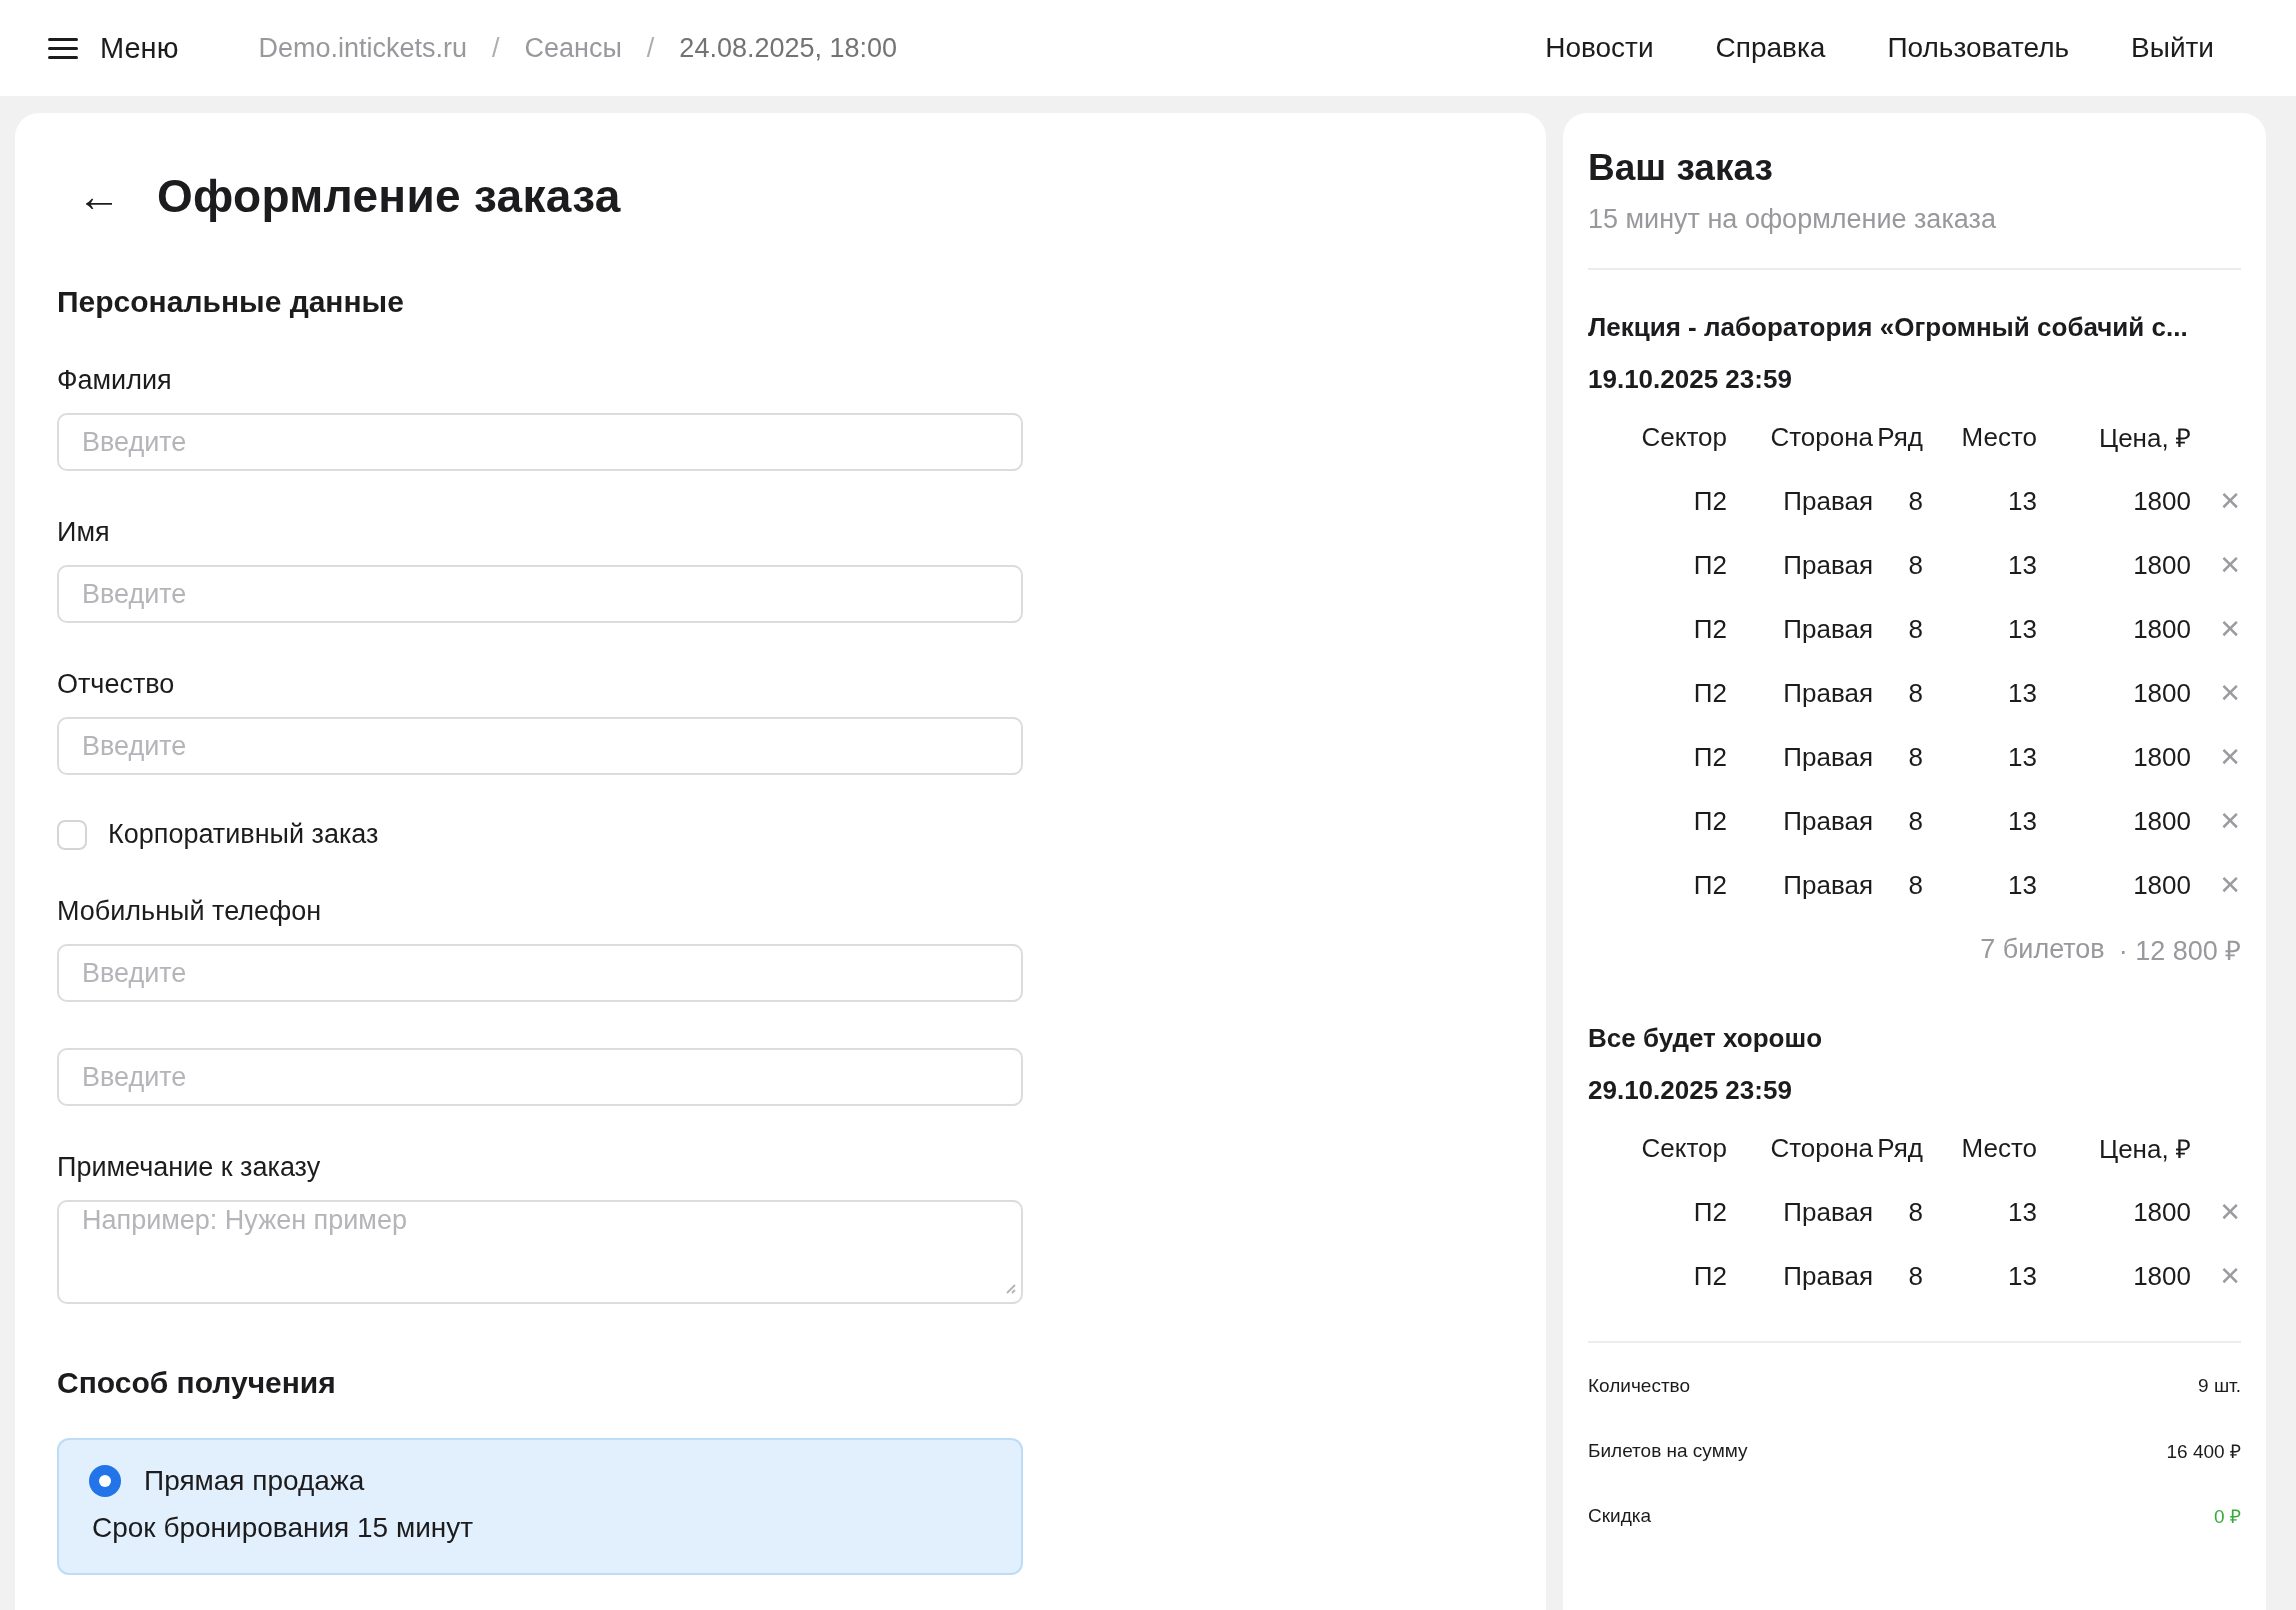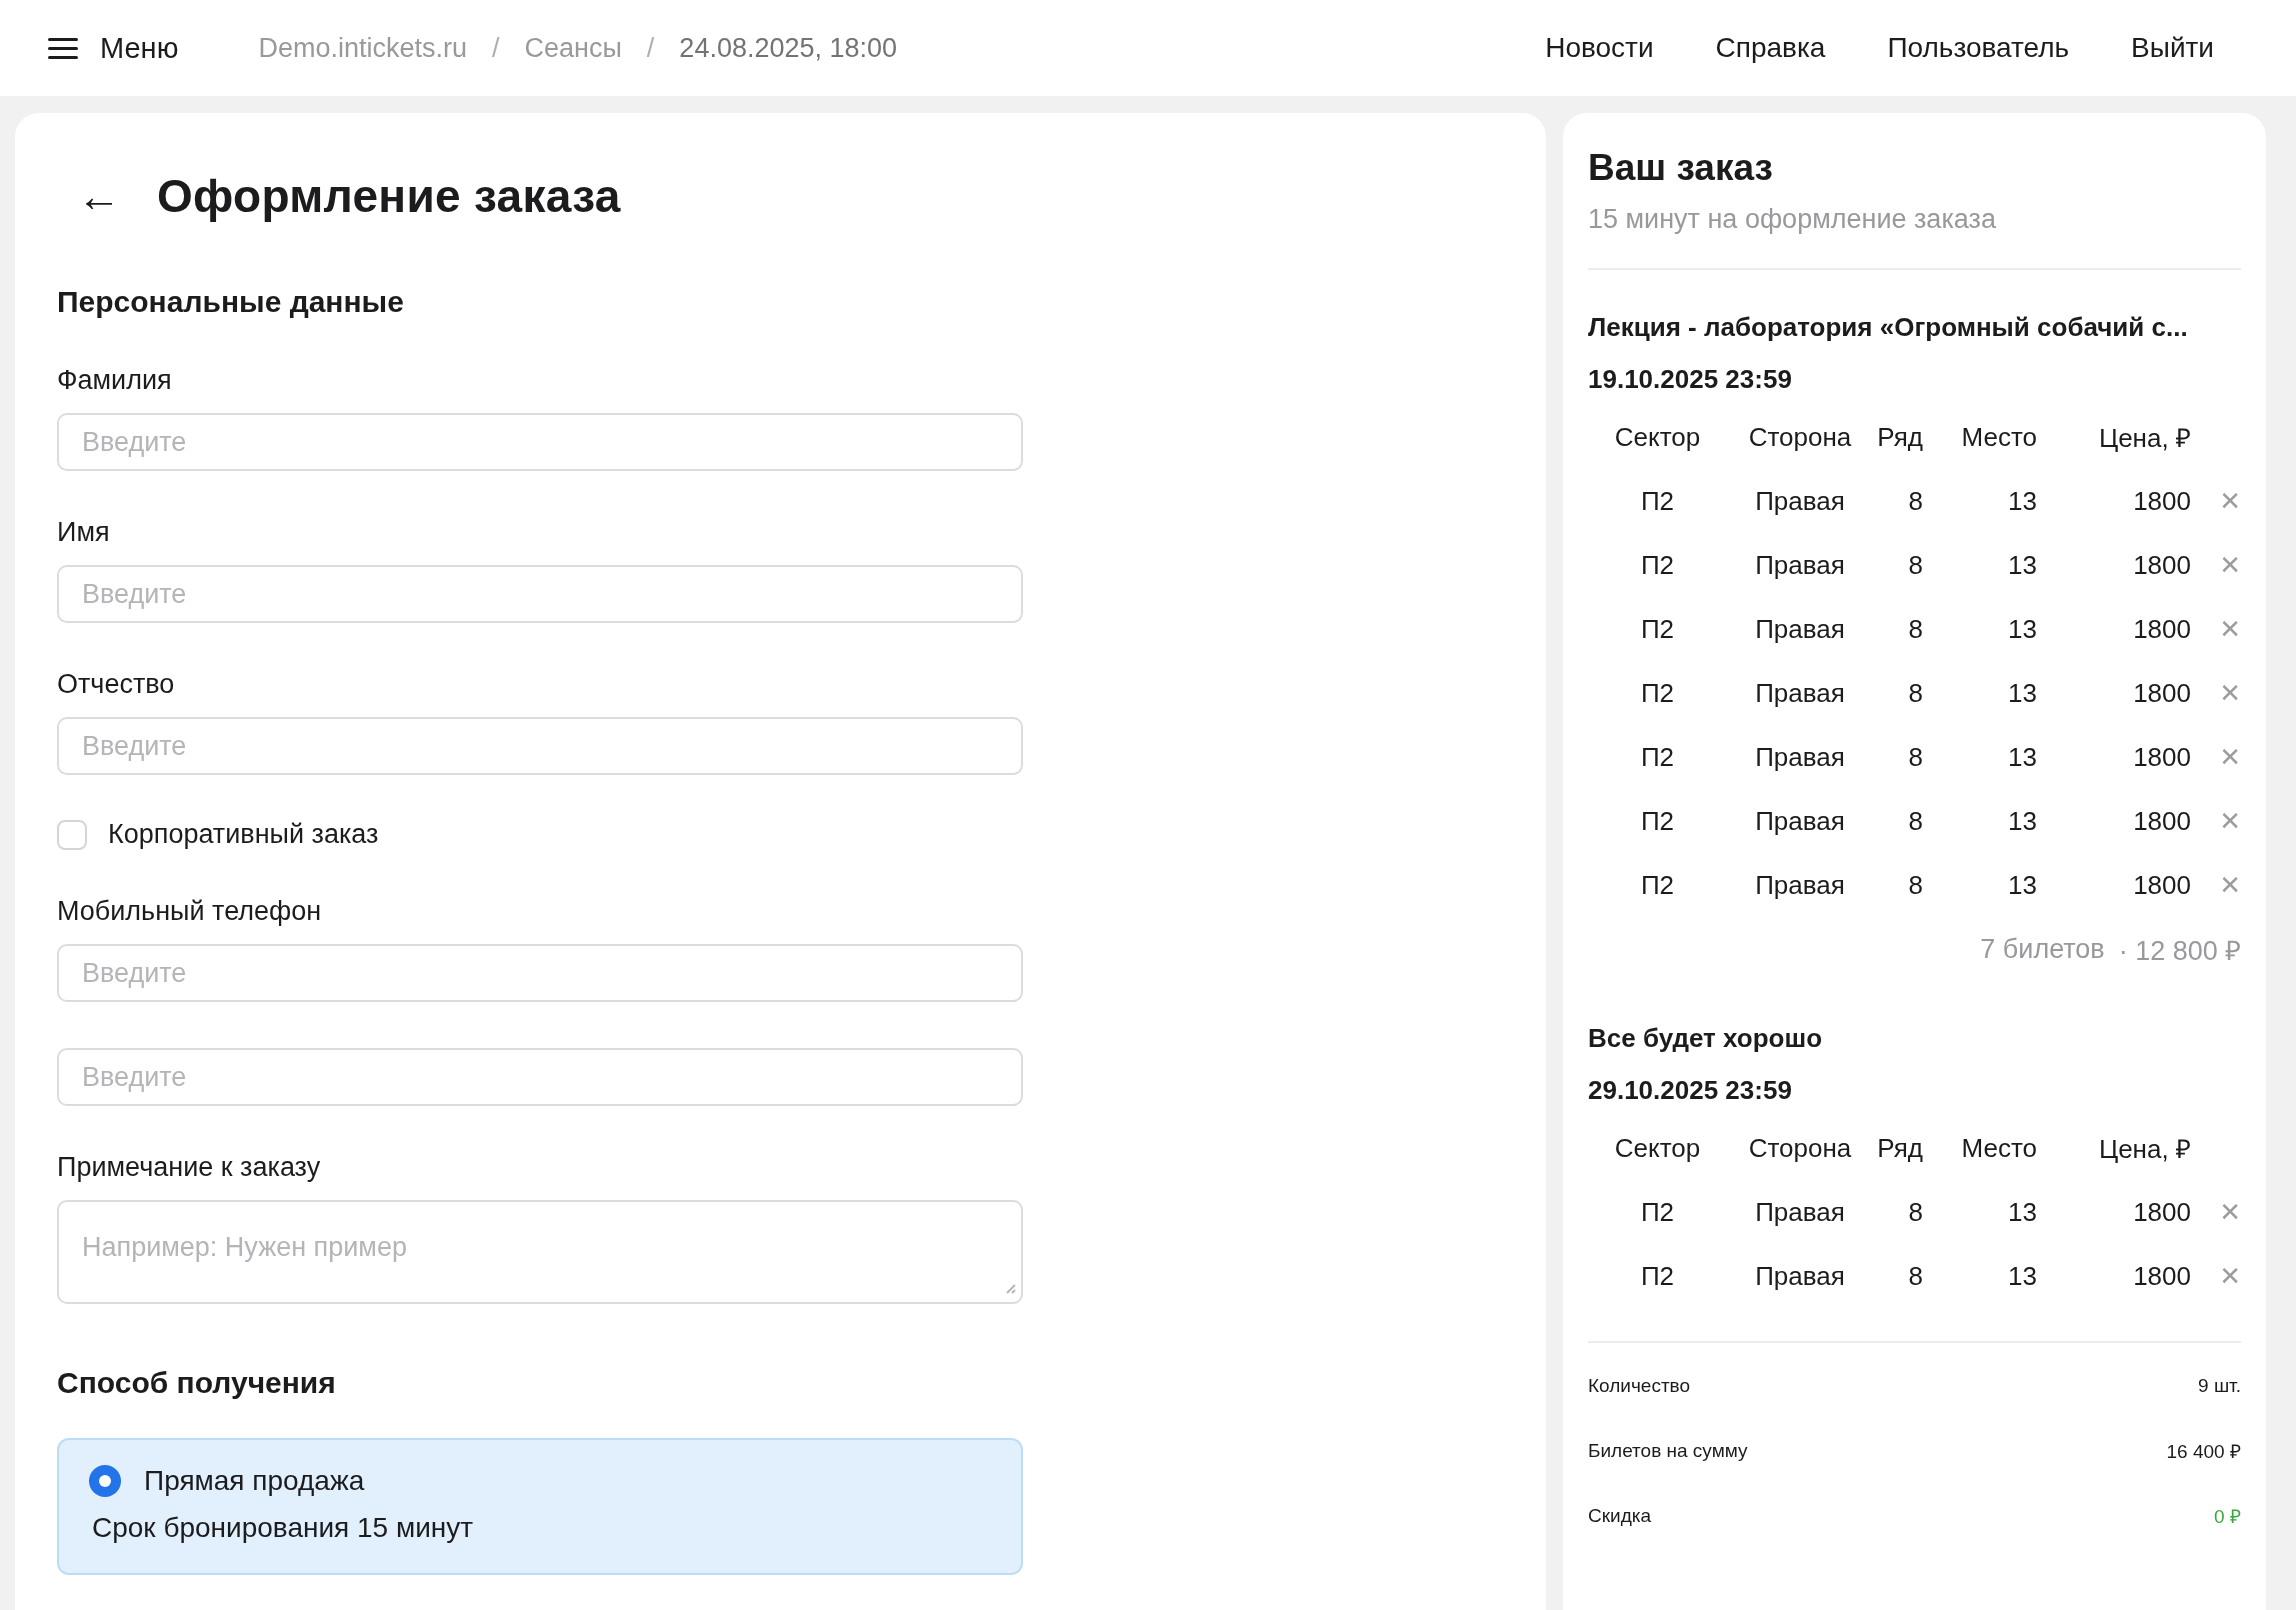--- a/index.html
+++ b/index.html
@@ -32,21 +32,21 @@
   .back-arrow{font-size:44px;line-height:44px;margin-left:20px;cursor:pointer}
   .page-title{font-size:46px;font-weight:700;margin-left:36px;letter-spacing:.3px}
   .section-title{font-size:30px;font-weight:700;margin-top:62px}
   .field-group{margin-top:46px}
   .field-label{font-size:27px;margin-bottom:17px}
   .text-input{width:966px;height:58px;border:2px solid #dcdcdc;border-radius:10px;
     font-family:"Liberation Sans",sans-serif;font-size:27px;padding:16px 23px;color:#1c1c1e;
     outline:none;background:#fff;display:block}
   ::placeholder{color:#b4b4b9;opacity:1}
   .textarea-wrap{position:relative;width:966px}
-  textarea.text-input{height:104px;padding:30px 23px;resize:none}
+  textarea.text-input{height:104px;padding:3px 23px;resize:none}
   .grip{position:absolute;right:6px;bottom:9px}
   .checkbox-row{display:flex;align-items:center;gap:21px;margin-top:44px;cursor:pointer}
   .checkbox{width:30px;height:30px;border:2px solid #d4d4d9;border-radius:8px;background:#fff;flex:0 0 auto}
   .checkbox-label{font-size:27px}
   .option{width:966px;border-radius:12px;margin-top:38px;padding:25px 30px 29px 30px;
     border:2px solid #dcdcdc;background:#fff;cursor:pointer}
   .option.selected{background:var(--opt-bg);border-color:var(--opt-border)}
   .option-main{display:flex;align-items:flex-end;gap:23px}
   .radio{width:32px;height:32px;border-radius:50%;border:2px solid #c9c9ce;background:#fff;flex:0 0 auto;position:relative}
   .option.selected .radio{border:none;background:var(--blue)}
@@ -57,21 +57,21 @@
   
   .cart-title{font-size:37px;font-weight:700}
   .cart-subtitle{font-size:27px;color:#98989d;margin-top:15px}
   .divider{height:2px;background:#ececef;margin-top:33px}
   .event{margin-top:42px}
   .event-name{font-size:26px;font-weight:700;white-space:nowrap;overflow:hidden;max-width:653px}
   .event-date{font-size:26px;font-weight:700;margin-top:21px}
   .cart-table{margin-top:10px}
   .crow{display:grid;grid-template-columns:139px 146px 50px 114px 154px 50px;
     align-items:center;height:64px;font-size:26px}
-  .col-sector,.col-side{text-align:center}
+  .col-sector,.col-side{text-align:right}
   .col-row,.col-seat,.col-price,.col-x{text-align:right}
   .remove-btn{color:#9b9ba0;font-size:26px;cursor:pointer;background:none;border:none;
     font-family:"Liberation Sans",sans-serif;text-align:right;padding:0}
   .subtotal{display:flex;justify-content:flex-end;align-items:center;gap:14px;
     font-size:27px;color:#98989d;height:64px}
   .summary{margin-top:10px}
   .summary-row{display:flex;justify-content:space-between;align-items:center;height:65px;font-size:19px}
   .summary-value.green{color:var(--green)}
 </style>
 </head>

